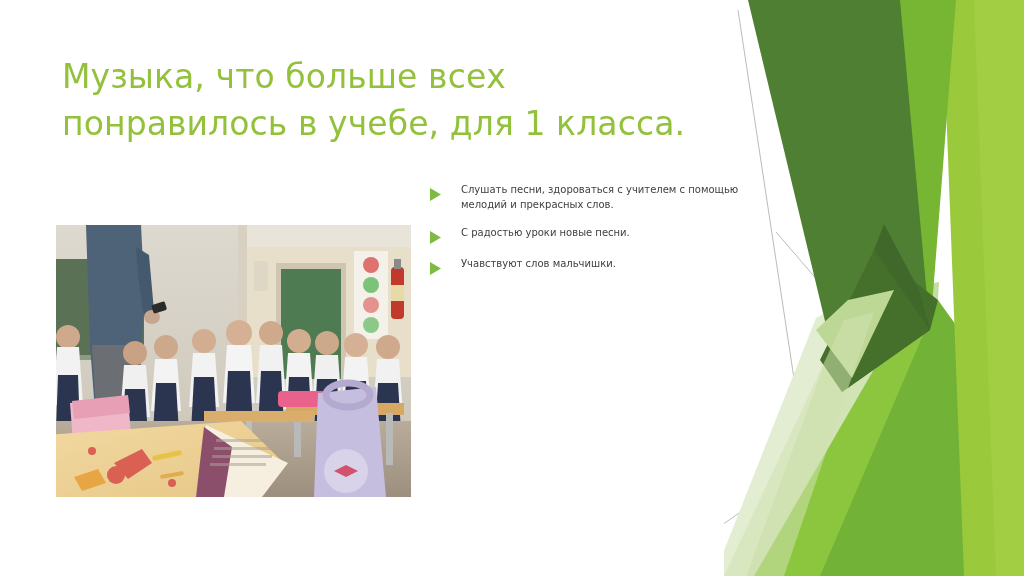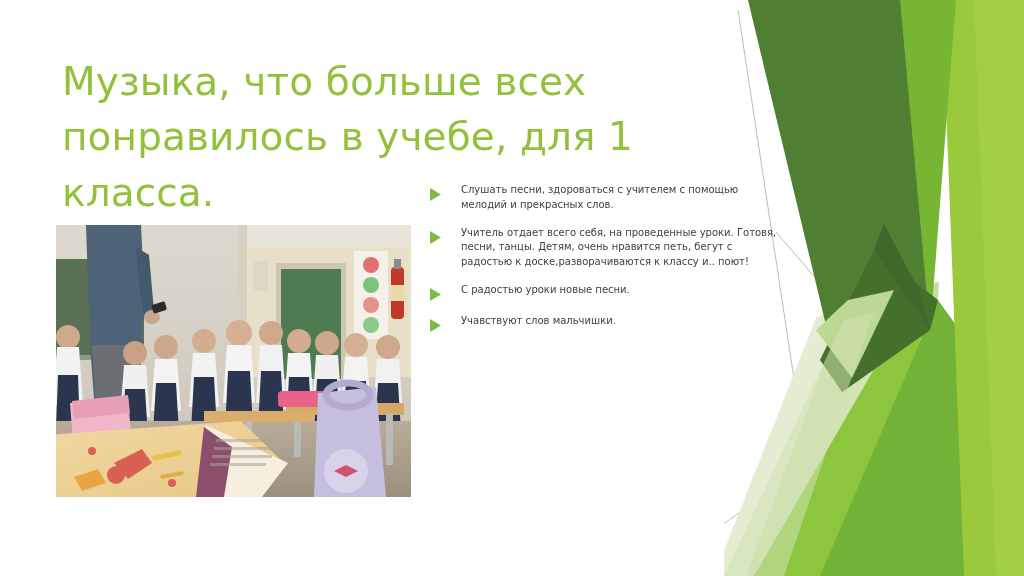--- a/index.html
+++ b/index.html
@@ -27,21 +27,21 @@
     pointer-events: none;
   }
 
   
   #title {
     position: absolute;
     left: 62px;
     top: 54px;
     width: 660px;
     color: #93C13C;
-    font-size: 39px;
+    font-size: 33px;
     line-height: 1.42;
     font-weight: 400;
     letter-spacing: 0.1px;
     white-space: pre-line;
   }
 
   
   #photo-frame {
     position: absolute;
     left: 56px;
@@ -264,28 +264,20 @@
 
     <div class="bullet-row">
       <span class="bullet-marker">
         <svg width="11" height="13" viewBox="0 0 11 13">
             <polygon points="0,0 11,6.5 0,13" fill="#7DBB42"></polygon>
           </svg>
       </span>
       <span class="bullet-text">Слушать песни, здороваться с учителем с помощью мелодий и прекрасных слов.</span>
     </div>
 
-    <div class="bullet-row">
-      <span class="bullet-marker">
-        <svg width="11" height="13" viewBox="0 0 11 13">
-            <polygon points="0,0 11,6.5 0,13" fill="#7DBB42"></polygon>
-          </svg>
-      </span>
-      <span class="bullet-text">Учитель отдает всего себя, на проведенные уроки. Готовя, песни, танцы. Детям, очень нравится петь, бегут с радостью к доске,разворачиваются к классу и.. поют!</span>
-    </div>
 
     <div class="bullet-row">
       <span class="bullet-marker">
         <svg width="11" height="13" viewBox="0 0 11 13">
             <polygon points="0,0 11,6.5 0,13" fill="#7DBB42"></polygon>
           </svg>
       </span>
       <span class="bullet-text">С радостью уроки новые песни.</span>
     </div>
 

